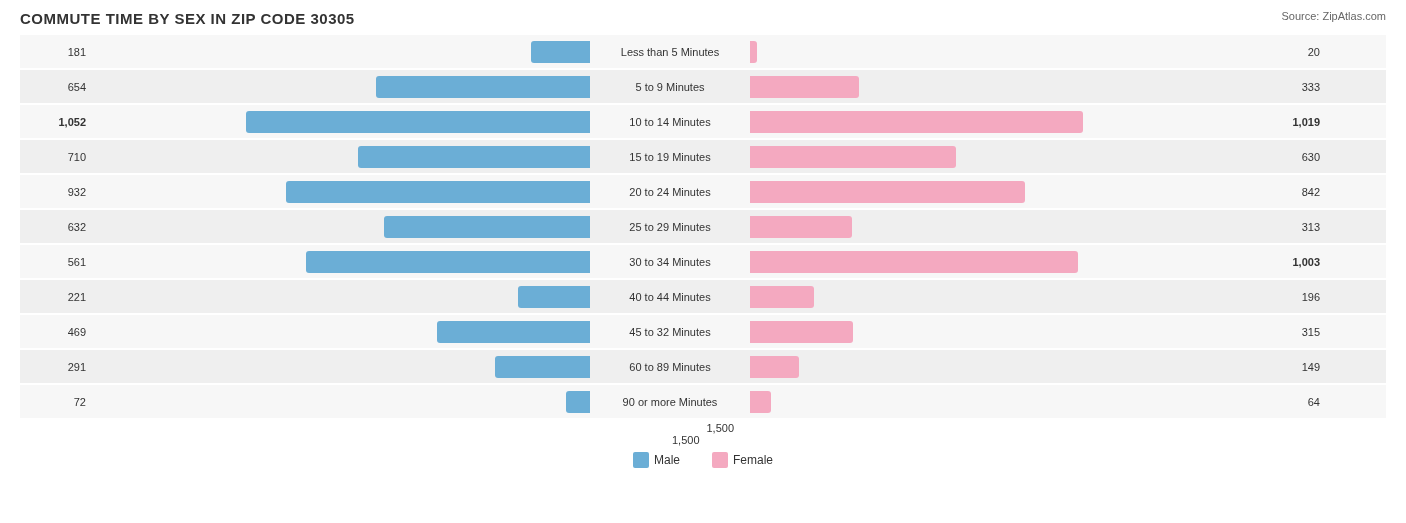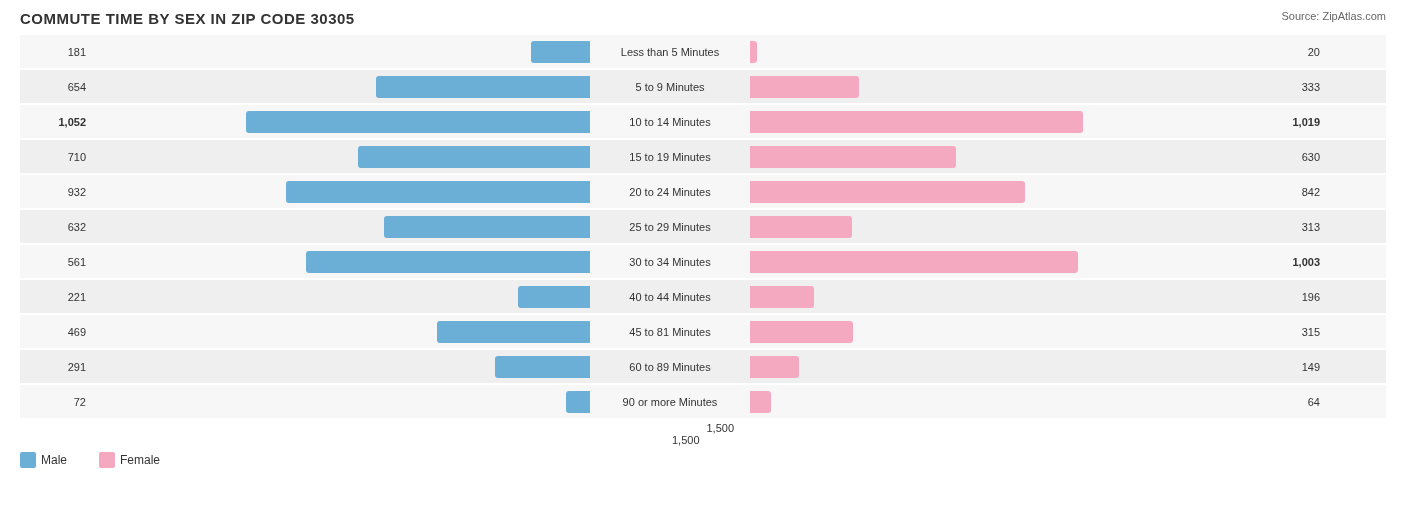--- a/index.html
+++ b/index.html
@@ -111,20 +111,21 @@
     }
     .axis-right {
       width: 70px;
       text-align: left;
       font-size: 11px;
       color: #333;
       padding-left: 4px;
     }
     .legend {
       display: flex;
+      justify-content: center;
       align-items: center;
       gap: 32px;
       margin-top: 6px;
       font-size: 12px;
       color: #333;
     }
     .legend-item {
       display: flex;
       align-items: center;
       gap: 5px;
@@ -236,21 +237,21 @@
     <div class="row-right-bar-container">
       <div class="bar-female" style="width:64px;"></div>
     </div>
     <div class="row-right-val">196</div>
   </div>
       <div class="bar-row">
     <div class="row-left-val">469</div>
     <div class="row-left-bar-container">
       <div class="bar-male" style="width:153px;"></div>
     </div>
-    <div class="row-label">45 to 81 Minutes</div>
+    <div class="row-label">45 to 32 Minutes</div>
     <div class="row-right-bar-container">
       <div class="bar-female" style="width:103px;"></div>
     </div>
     <div class="row-right-val">315</div>
   </div>
       <div class="bar-row">
     <div class="row-left-val">291</div>
     <div class="row-left-bar-container">
       <div class="bar-male" style="width:95px;"></div>
     </div>

